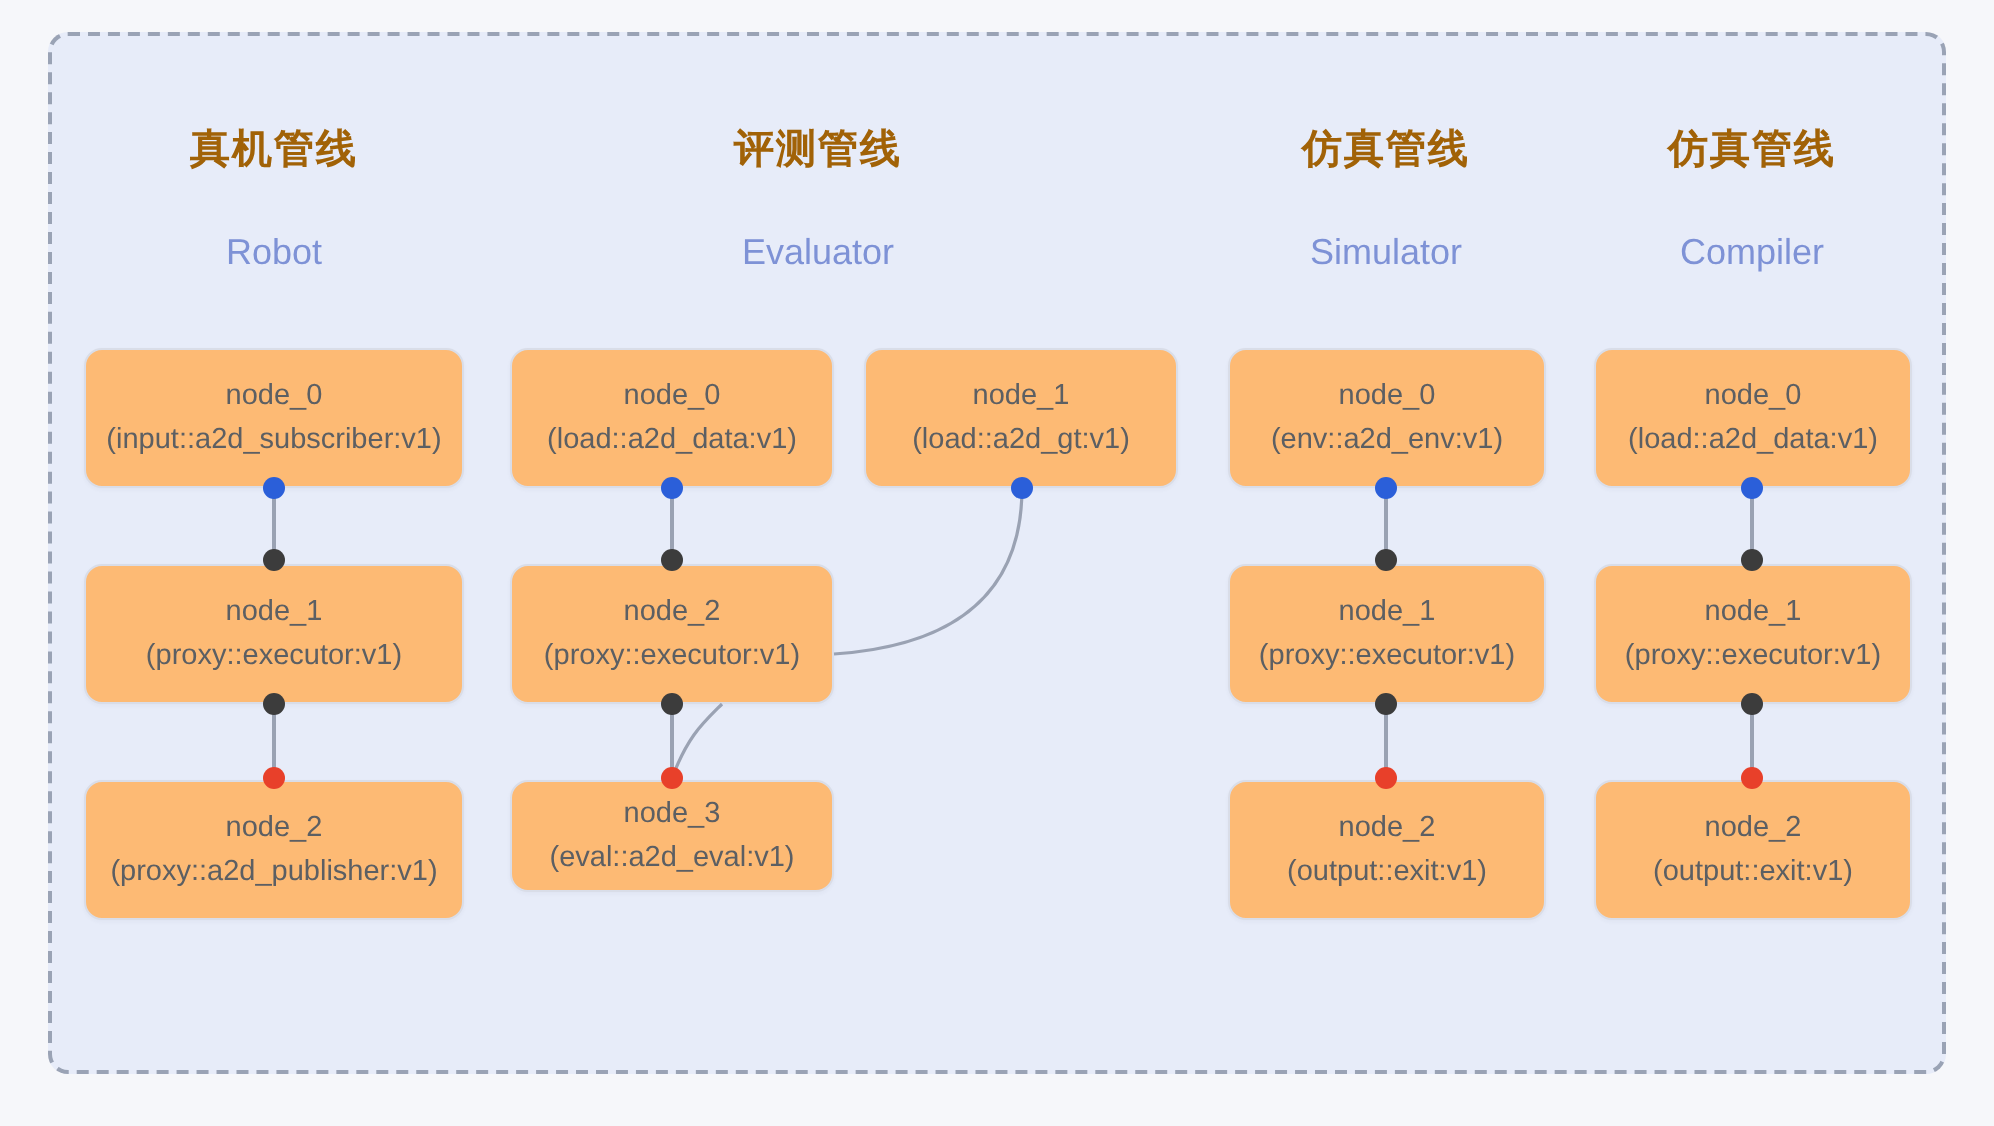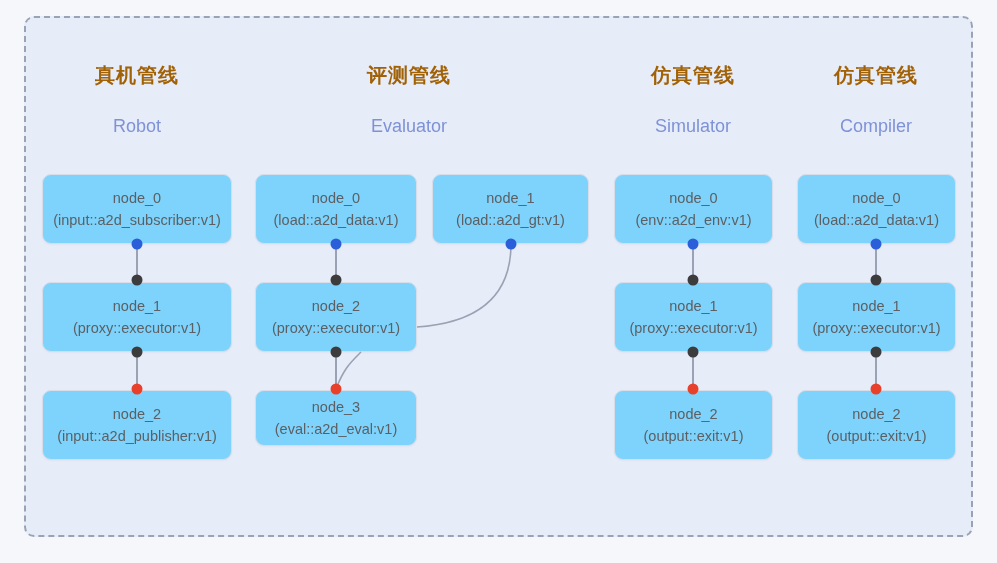--- a/index.html
+++ b/index.html
@@ -46,21 +46,21 @@
     font-weight: normal;
     color: #7e92d6;
     line-height: 26px;
     margin-top: 25px;
   }
 
   
   .node {
     position: absolute;
     box-sizing: border-box;
-    background: #7dd3fc;
+    background: #fdba74;
     border: 1px solid #d9dde8;
     border-radius: 9px;
     display: flex;
     flex-direction: column;
     align-items: center;
     justify-content: center;
     color: #5c5f63;
     font-size: 14.5px;
     line-height: 22px;
     box-shadow: 0 1px 2px rgba(40,50,80,0.04);
@@ -124,21 +124,21 @@
   <div class="node" style="left:16px; top:264px; width:190px; height:70px;">
     <div class="node-id">node_1</div>
     <div class="node-type">(proxy::executor:v1)</div>
   </div>
   <div class="port port-black" style="left:111px; top:334px;"></div>
   <div class="edge-line" style="left:111px; top:334px; height:37px;"></div>
   <div class="port port-red" style="left:111px; top:371px;"></div>
 
   <div class="node" style="left:16px; top:372px; width:190px; height:70px;">
     <div class="node-id">node_2</div>
-    <div class="node-type">(input::a2d_publisher:v1)</div>
+    <div class="node-type">(proxy::a2d_publisher:v1)</div>
   </div>
 
   <div class="col-header" style="left:268px; top:44px;">
     <div class="col-title-cn">评测管线</div>
     <div class="col-title-en">Evaluator</div>
   </div>
 
   <div class="node" style="left:229px; top:156px; width:162px; height:70px;">
     <div class="node-id">node_0</div>
     <div class="node-type">(load::a2d_data:v1)</div>

